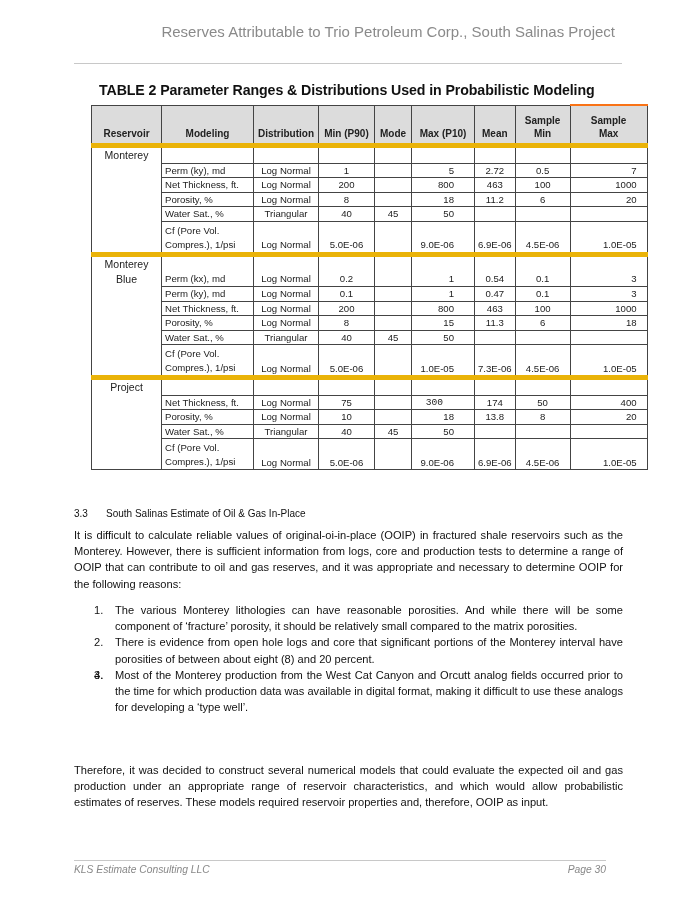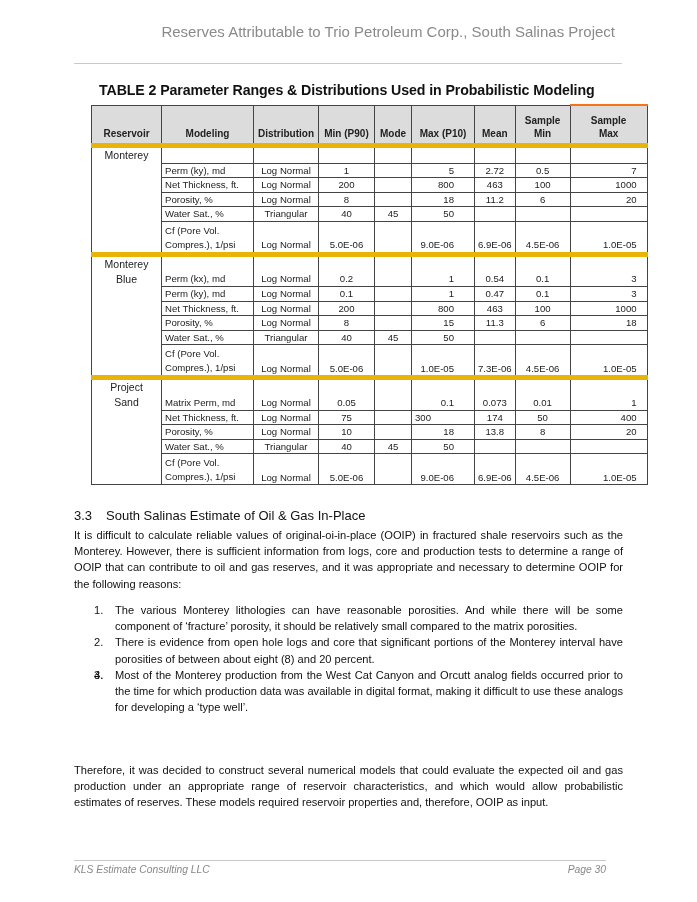--- a/index.html
+++ b/index.html
@@ -17,21 +17,21 @@
   table.params td { height: 13.5px; line-height: 13.5px; text-align: center; white-space: nowrap; }
   table.params td.param { text-align: left; }
   table.params td.res { font-size: 10.5px; line-height: 15px; border-top: 1px solid #444; border-bottom: none; vertical-align: top; }
   table.params tr.label-row td { border-bottom: none; border-top: 5px solid #eab308; }
   table.params tr.label-row td.res { border-bottom: none; }
   table.params tr.cont td.res { border-top: none; border-bottom: none; }
   table.params tr.cont td.res.last { border-bottom: 1px solid #444; }
   table.params tr.tall td { height: 30px; line-height: 13.5px; vertical-align: bottom; }
   table.params tr.tall td.param { white-space: normal; line-height: 14px; }
   table.params tr.tall td.res { vertical-align: top; }
-  .sec-head { position: absolute; left: 74px; top: 508px; font-size: 13px; color: #111; }
+  .sec-head { position: absolute; left: 74px; top: 508px; font-size: 10px; color: #111; }
   .sec-head .num { display: inline-block; width: 32px; }
   .para { position: absolute; left: 74px; width: 549px; font-size: 11.1px; line-height: 16.2px; text-align: justify; color: #111; }
   .p1 { top: 527px; }
   ol.reasons { position: absolute; left: 74px; top: 602px; width: 549px; margin: 0; padding: 0; list-style: none; font-size: 11.1px; line-height: 16.2px; color: #111; }
   ol.reasons li { position: relative; padding-left: 41px; text-align: justify; margin-bottom: 0; }
   ol.reasons li .n { position: absolute; left: 20px; top: 0; }
   .p2 { top: 762px; }
   .ftr-rule { position: absolute; left: 74px; width: 532px; top: 860px; height: 1px; background: #c8c8c8; }
   .ftr-left { position: absolute; left: 74px; top: 864px; font-size: 10.3px; font-style: italic; color: #888; }
   .ftr-right { position: absolute; right: 91px; top: 864px; font-size: 10.3px; font-style: italic; color: #888; }
@@ -227,37 +227,26 @@
           <td style="height: 14px; border-bottom: none;"></td>
           <td style="height: 14px; border-bottom: none;"></td>
           <td style="height: 14px; border-bottom: none;"></td>
           <td style="height: 14px; border-bottom: none;"></td>
           <td style="height: 14px; border-bottom: none;"></td>
           <td style="height: 14px; border-bottom: none;"></td>
           <td style="height: 14px; border-bottom: none;"></td>
           <td style="height: 14px; border-bottom: none;"></td>
         </tr>
         <tr class="cont">
-          <td class="res">Sand</td>
-          <td class="param" style="border-top: none;">Matrix Perm, md</td>
-          <td style="border-top: none;">Log Normal</td>
-          <td style="border-top: none;">0.05</td>
-          <td style="border-top: none;"></td>
-          <td style="text-align: right; padding-right: 20px; border-top: none;">0.1</td>
-          <td style="border-top: none;">0.073</td>
-          <td style="border-top: none;">0.01</td>
-          <td style="text-align: right; padding-right: 10px; border-top: none;">1</td>
-        </tr>
-        <tr class="cont">
           <td class="res"></td>
           <td class="param">Net Thickness, ft.</td>
           <td>Log Normal</td>
           <td>75</td>
           <td></td>
-          <td style="text-align: left; padding-right: 20px;">300</td>
+          <td style="text-align: center; padding-right: 20px; font-family: Liberation Mono, monospace;">300</td>
           <td>174</td>
           <td>50</td>
           <td style="text-align: right; padding-right: 10px;">400</td>
         </tr>
         <tr class="cont">
           <td class="res"></td>
           <td class="param">Porosity, %</td>
           <td>Log Normal</td>
           <td>10</td>
           <td></td>

